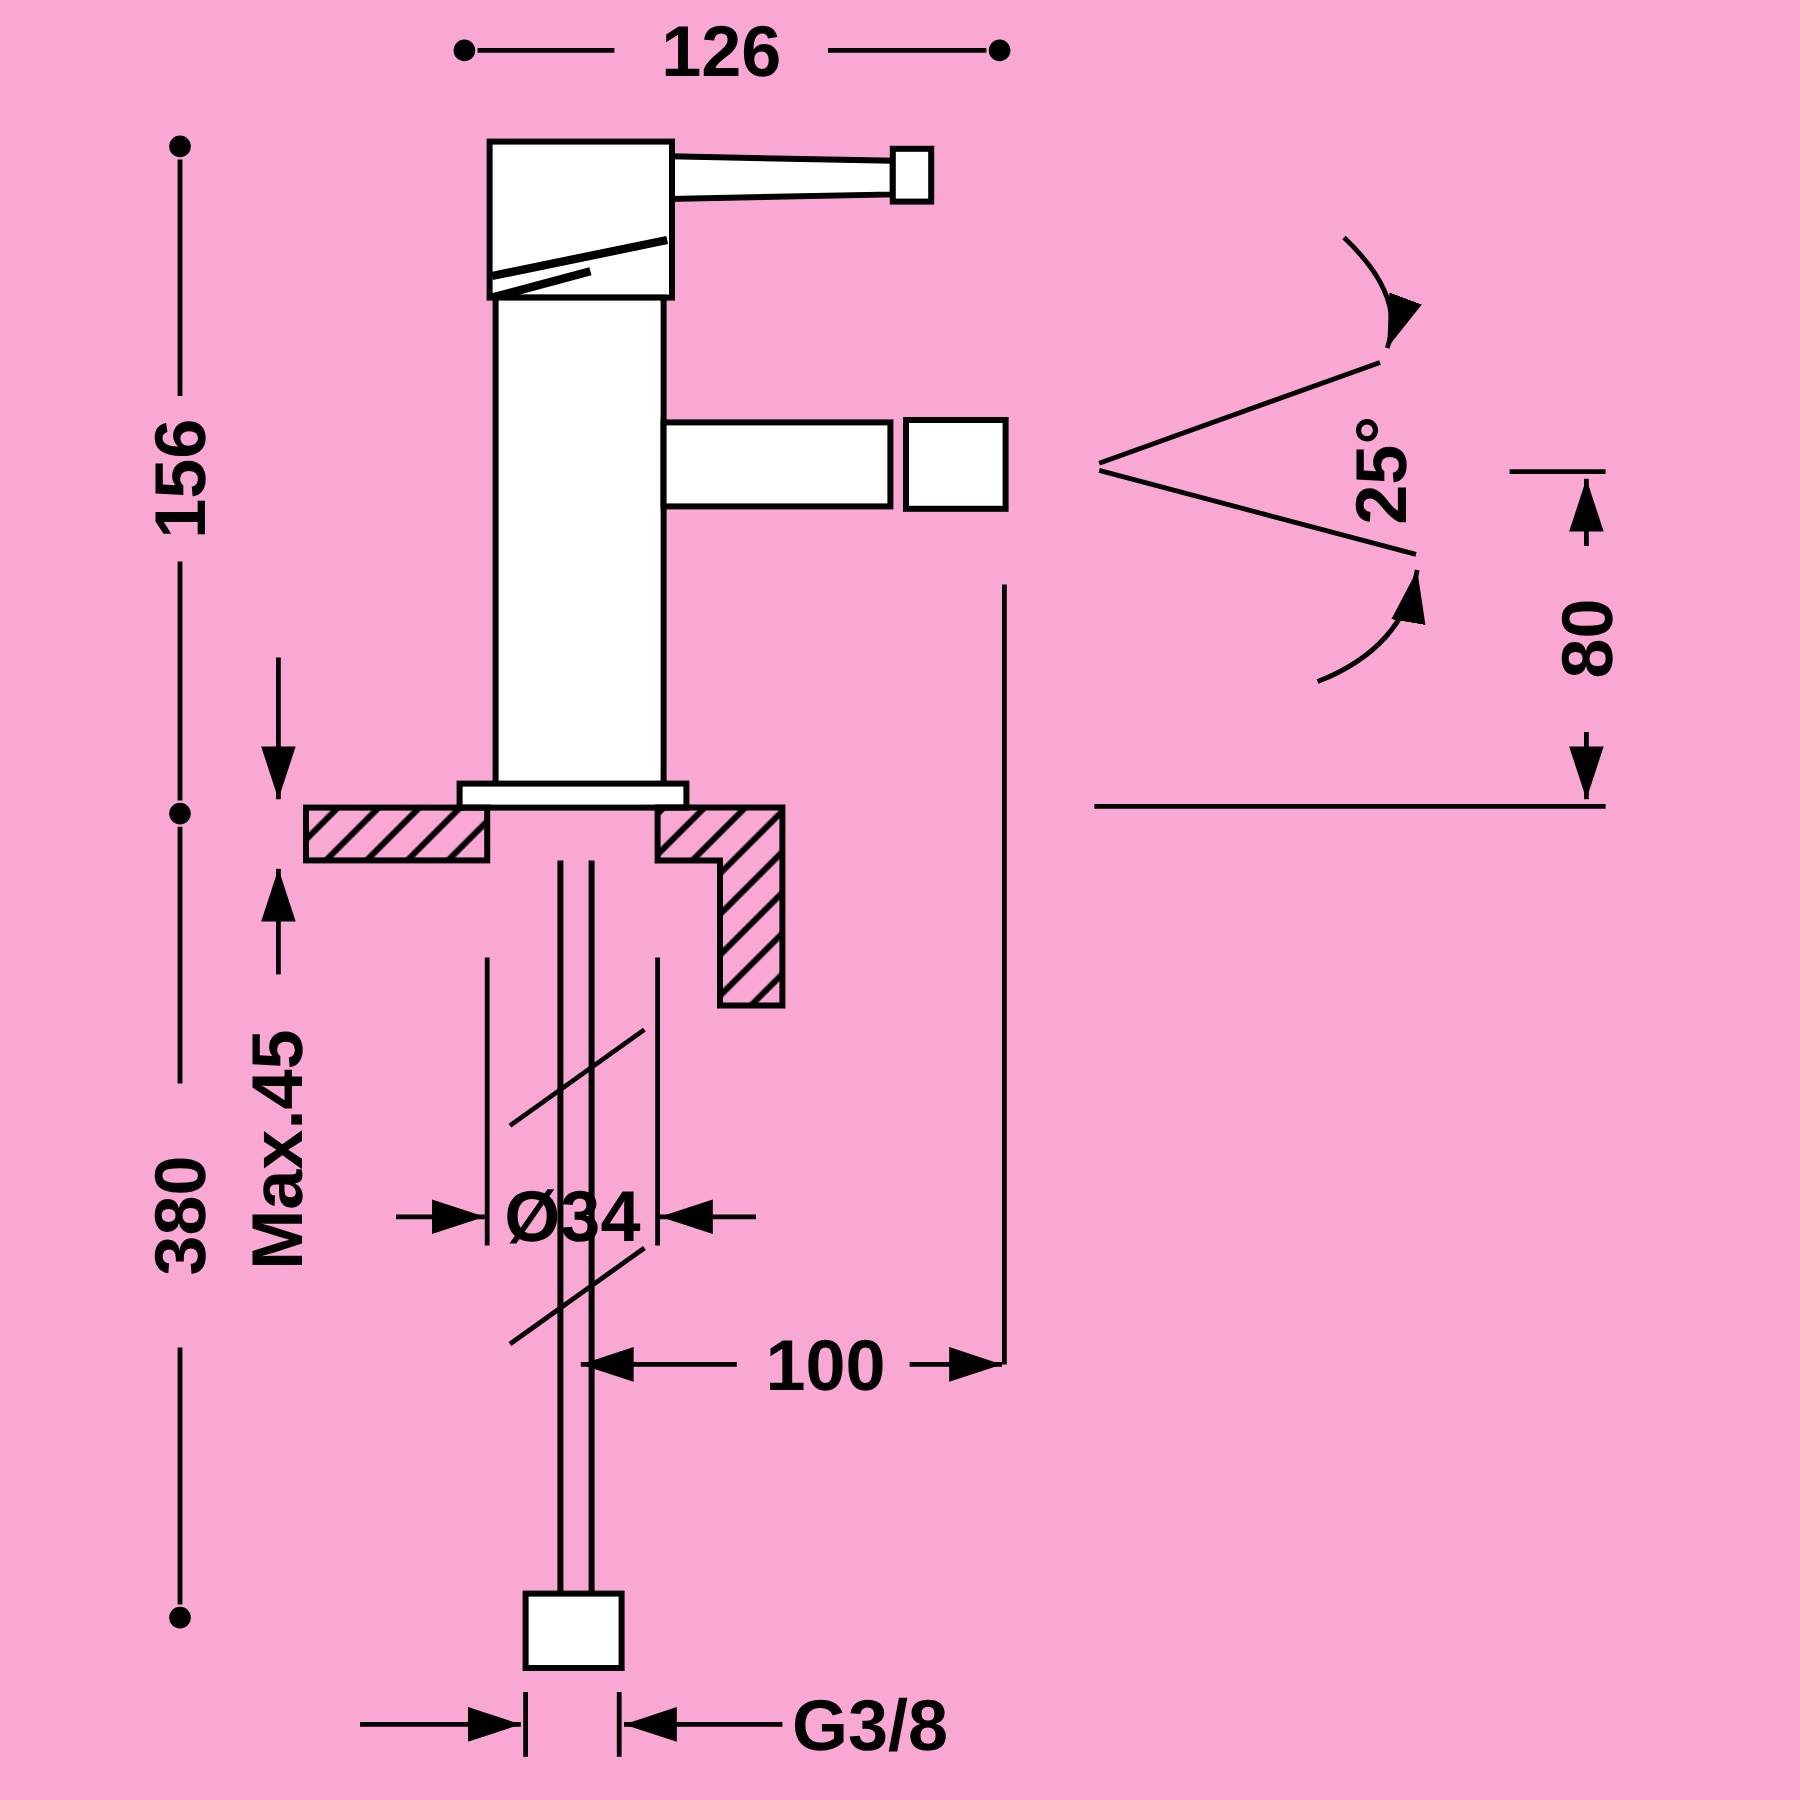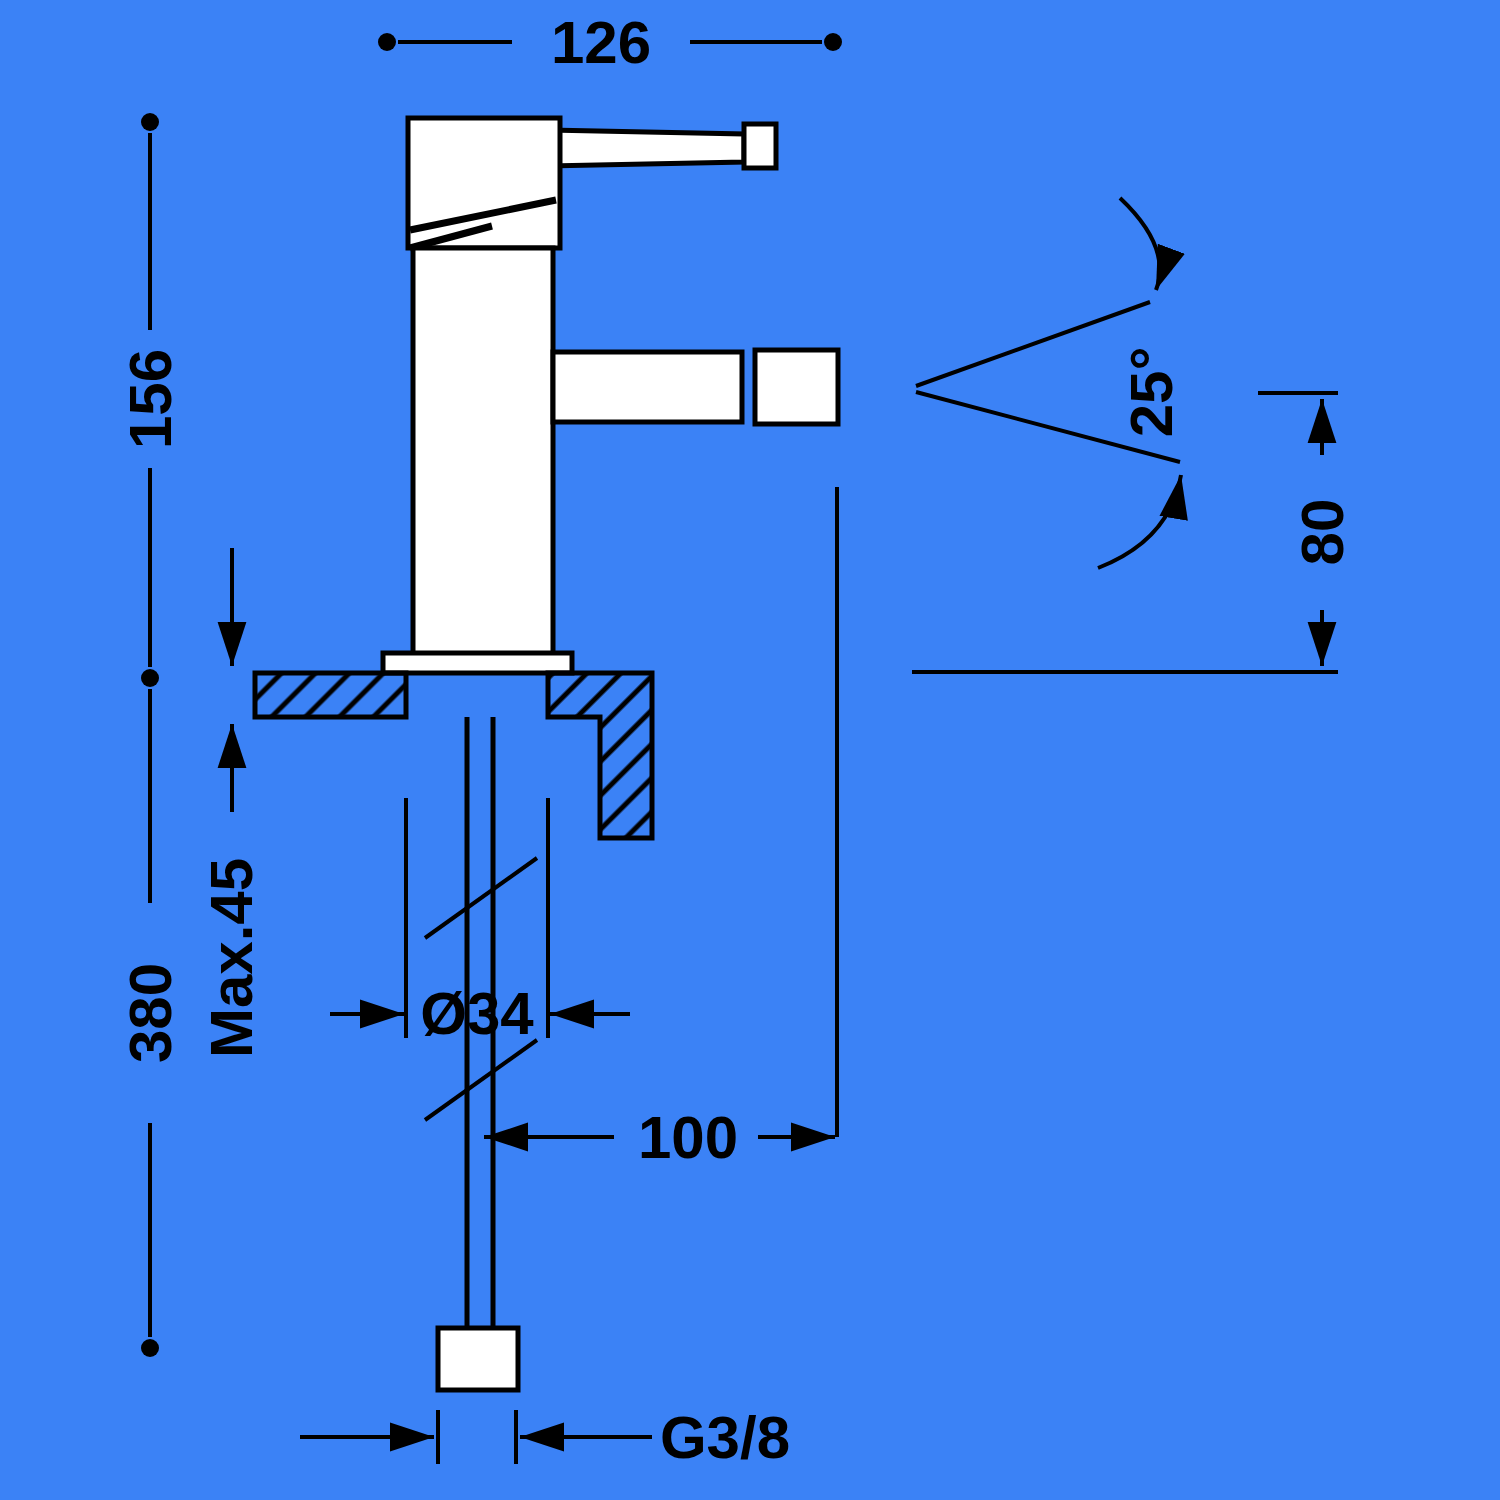--- a/index.html
+++ b/index.html
@@ -1,16 +1,16 @@
 <!DOCTYPE html>
 <html><head>
 <meta charset="utf-8">
 <style>
   html,body{margin:0;padding:0;background:#ffffff;}
-  .stage{width:1500px;height:1500px;position:relative;background:#3b82f6;}
+  .stage{width:1500px;height:1500px;position:relative;background:#f9a8d4;}
   svg{display:block;}
   .fx   { stroke:#000; stroke-width:5; fill:#fff; }
   .fxl  { stroke:#000; stroke-width:5; fill:none; stroke-linecap:butt; }
   .thick{ stroke:#000; stroke-width:7; fill:none; }
   .dl   { stroke:#000; stroke-width:4; fill:none; }
   .dot  { fill:#000; stroke:none; }
   .hatched { fill:url(#hatch); stroke:#000; stroke-width:5; }
   text  { font-family:"Liberation Sans", sans-serif; font-weight:700; font-size:60px; fill:#000; stroke:none; }
 </style>
 </head>

